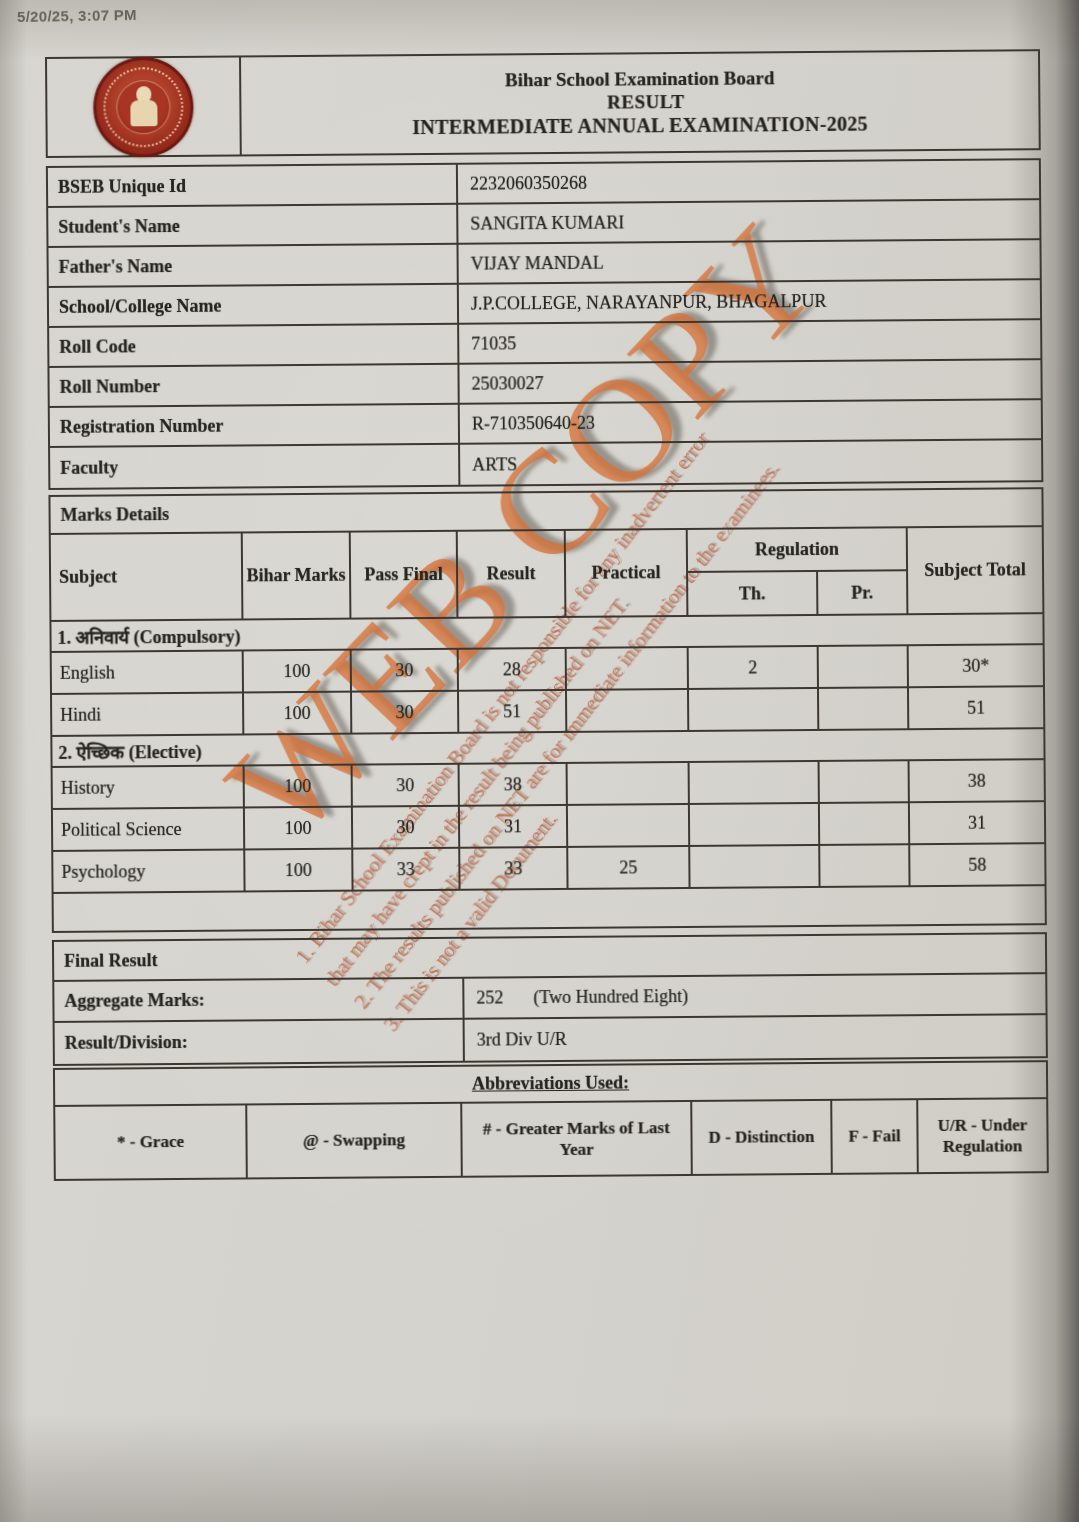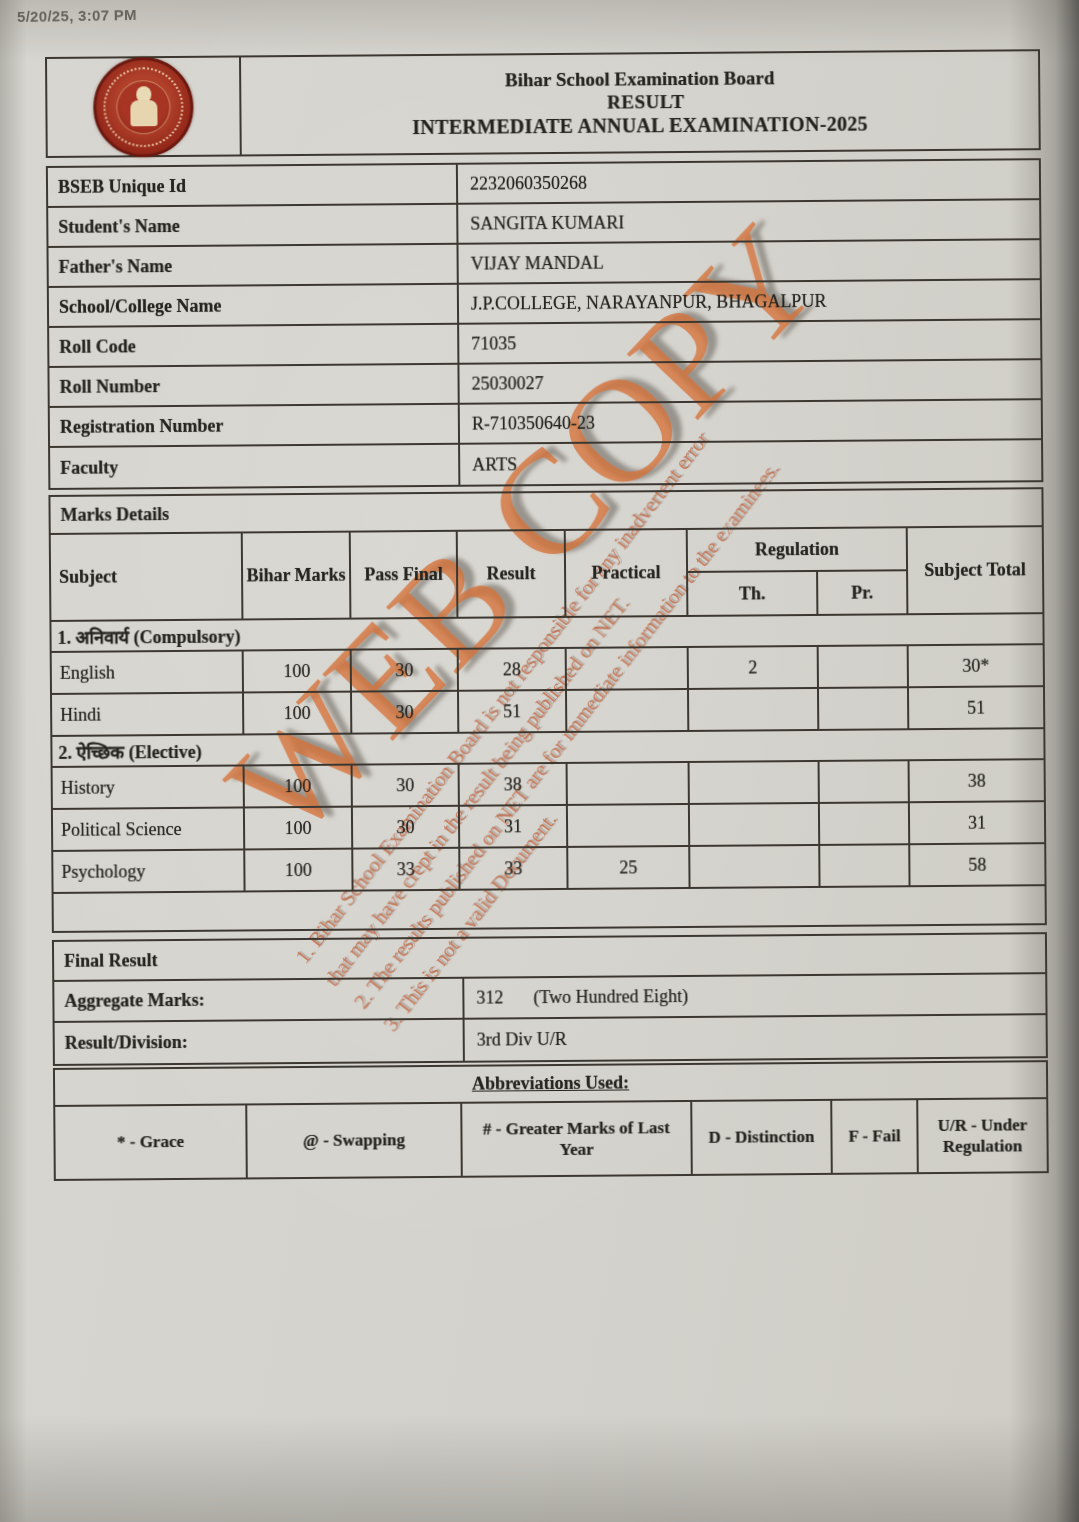--- a/index.html
+++ b/index.html
@@ -208,21 +208,21 @@
 
         <div class="c full-row no-bottom" style="grid-row:11"></div>
       </div>
 
       <div class="gap7"></div>
 
       <div class="t grid final-grid ink">
         <div class="c lbl full-row" style="grid-row:1">Final Result</div>
         <div class="c lbl" style="grid-row:2">Aggregate Marks:</div>
         <div class="c val last-col" style="grid-row:2">
-          <span>312</span>
+          <span>252</span>
           <span class="agg-words">(Two Hundred Eight)</span>
         </div>
         <div class="c lbl no-bottom" style="grid-row:3">Result/Division:</div>
         <div class="c val last-col no-bottom" style="grid-row:3">3rd Div U/R</div>
       </div>
 
       <div class="gap2"></div>
 
       <div class="t grid abbr-grid ink">
         <div class="c abbr-title full-row" style="grid-row:1">

